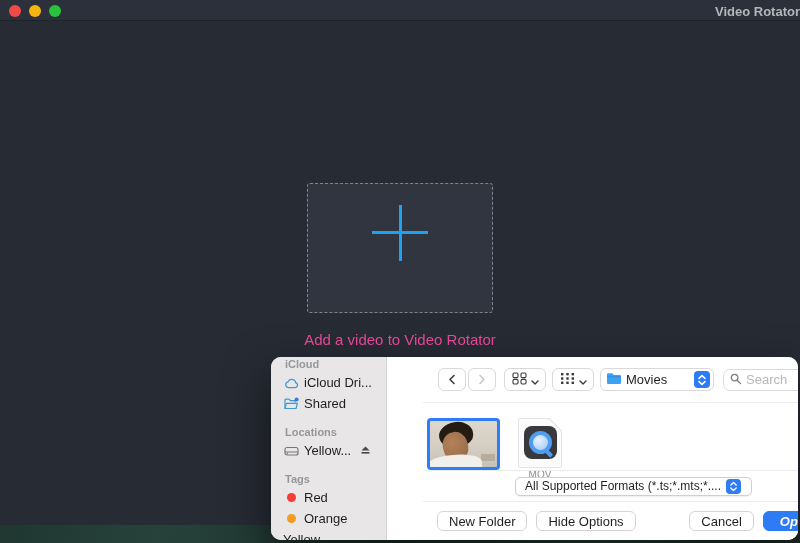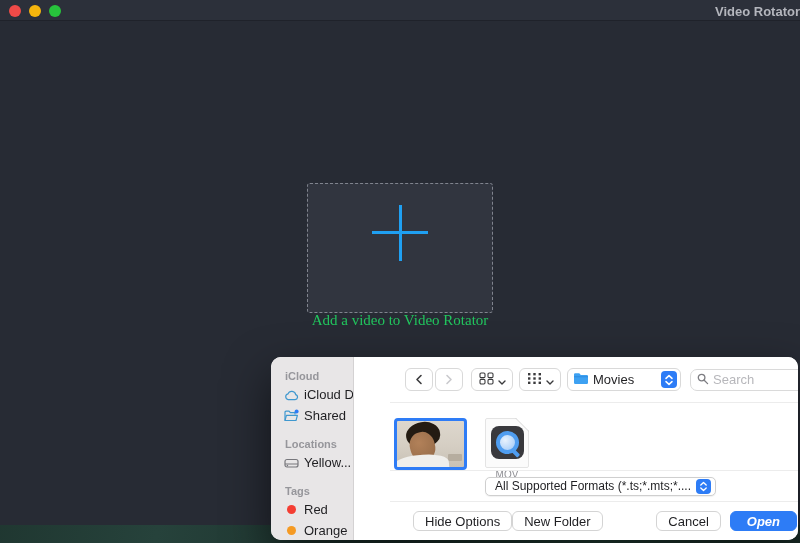--- a/index.html
+++ b/index.html
@@ -13,26 +13,26 @@
   .traffic { position:absolute; left:9px; top:5px; display:flex; gap:8px; }
   .light { width:12px; height:12px; border-radius:50%; }
   .light.red { background:#ef4a48; } .light.yellow { background:#f5b50d; } .light.green { background:#27c33c; }
   .win-title { position:absolute; left:0; right:0; top:4px; text-align:right; font-size:13px; font-weight:600; color:#b4b6bd; }
 
   .dropzone { position:absolute; left:307px; top:183px; width:186px; height:130px; background:#31353f;
     border:1.5px dashed #80848e; border-radius:3px; }
   .plus { position:absolute; }
   .plus .h { position:absolute; left:372px; top:231px; width:56px; height:3px; background:#1fa0f2; }
   .plus .v { position:absolute; left:399px; top:205px; width:3px; height:56px; background:#1fa0f2; }
-  .dz-label { position:absolute; left:0; width:800px; top:312px; text-align:center; font-size:15px; color:#22c55e;font-family:Liberation Serif, serif; }
+  .dz-label { position:absolute; left:0; width:800px; top:331px; text-align:center; font-size:15px; color:#ec4899; }
 
   
   .dialog { position:absolute; left:271px; top:357px; width:527px; height:183px; border-radius:10px;
     background:#fff; box-shadow:0 18px 45px rgba(0,0,0,.55); display:flex; overflow:hidden; }
-  .sidebar { width:83px; flex-shrink:0; background:#e8e6e7; border-right:1px solid #d4d2d3; padding-top:13px; overflow:hidden; }
+  .sidebar { width:116px; flex-shrink:0; background:#e8e6e7; border-right:1px solid #d4d2d3; padding-top:1px; overflow:hidden; }
   .sb-header { font-size:11px; font-weight:600; color:#96969b; margin:0 0 1px 14px; height:13px; line-height:13px; }
   .sb-header.gap { margin-top:12px; }
   .sb-item { display:flex; align-items:center; height:21px; padding-left:12px; gap:5px; font-size:13px; color:#1f1f22;
     white-space:nowrap; overflow:hidden; }
   .sb-icon { width:16px; height:14px; flex-shrink:0; display:flex; align-items:center; justify-content:center; }
   .tag-dot { width:9px; height:9px; border-radius:50%; margin:0 3px 0 4px; flex-shrink:0; }
   .dot-red { background:#f43e33; } .dot-orange { background:#f59a23; }
   .eject { margin-left:4px; flex-shrink:0; }
 
   .main { flex:1; display:flex; flex-direction:column; background:#fff;margin-left:36px; }
@@ -67,21 +67,21 @@
     border-left:14px solid transparent; border-top:14px solid #d8d8d8; }
   .qt { width:33px; height:33px; margin:7px auto 0; background:#39393d; border-radius:8px; position:relative; }
   .qt-ring { position:absolute; left:5px; top:5px; width:23px; height:23px; border-radius:50%;
     border:4px solid #4f9df0; background:radial-gradient(circle at 35% 35%, #e8f2fd, #9cc7f7); }
   .qt-tail { position:absolute; right:4px; bottom:4px; width:9px; height:4px; background:#4f9df0;
     transform:rotate(45deg); border-radius:1px; }
   .mov-label { font-size:10px; color:#8e8e93; margin-top:1px; }
 
   .format-row { height:31px; border-top:1px solid #ececec; display:flex; align-items:center; justify-content:center; }
   .format-select { height:19px; border:1px solid #cfcfcf; border-radius:5px; background:#fff; display:flex;
-    align-items:center; padding:0 4px 0 9px; gap:5px; box-shadow:0 .5px 1px rgba(0,0,0,.06); }
+    align-items:center; padding:0 10px 0 9px; gap:5px; box-shadow:0 .5px 1px rgba(0,0,0,.06); }
   .format-select .lbl { font-size:12px; color:#1f1f22; white-space:nowrap; }
   .stepper.small { width:15px; height:15px; }
 
   .footer { flex:1; border-top:1px solid #ececec; display:flex; align-items:center; padding:0 14px; }
   .btn { height:20px; border:1px solid #d4d4d4; border-radius:6px; background:#fff; font-size:13px; color:#1f1f22;
     padding:0 11px; display:flex; align-items:center; font-family:"Liberation Sans",sans-serif; }
   .btn.gap { margin-left:9px; }
   .spacer { flex:1; }
   .btn.primary { background:#2d7cf6; border-color:#2d7cf6; color:#fff; font-weight:600; padding:1px 16px;font-style:italic; }
 </style>
@@ -267,22 +267,22 @@
           <span class="stepper small">
             <svg width="9" height="11" viewBox="0 0 10 12">
                 <polyline points="2,4.4 5,1.6 8,4.4" fill="none" stroke="#fff" stroke-width="1.5" stroke-linecap="round" stroke-linejoin="round"></polyline>
                 <polyline points="2,7.6 5,10.4 8,7.6" fill="none" stroke="#fff" stroke-width="1.5" stroke-linecap="round" stroke-linejoin="round"></polyline>
               </svg>
           </span>
         </div>
       </div>
 
       <div class="footer">
+        <button class="btn">New Folder</button>
         <button class="btn gap">Hide Options</button>
-        <button class="btn">New Folder</button>
         <div class="spacer"></div>
         <button class="btn">Cancel</button>
         <button class="btn primary gap">Open</button>
       </div>
 
     </div>
   </div>
 
 </div>
 

